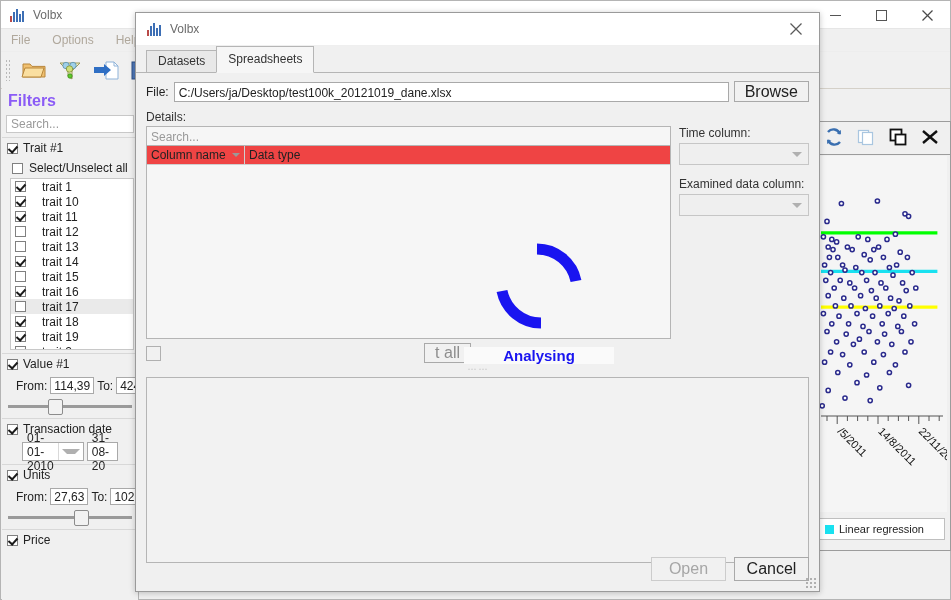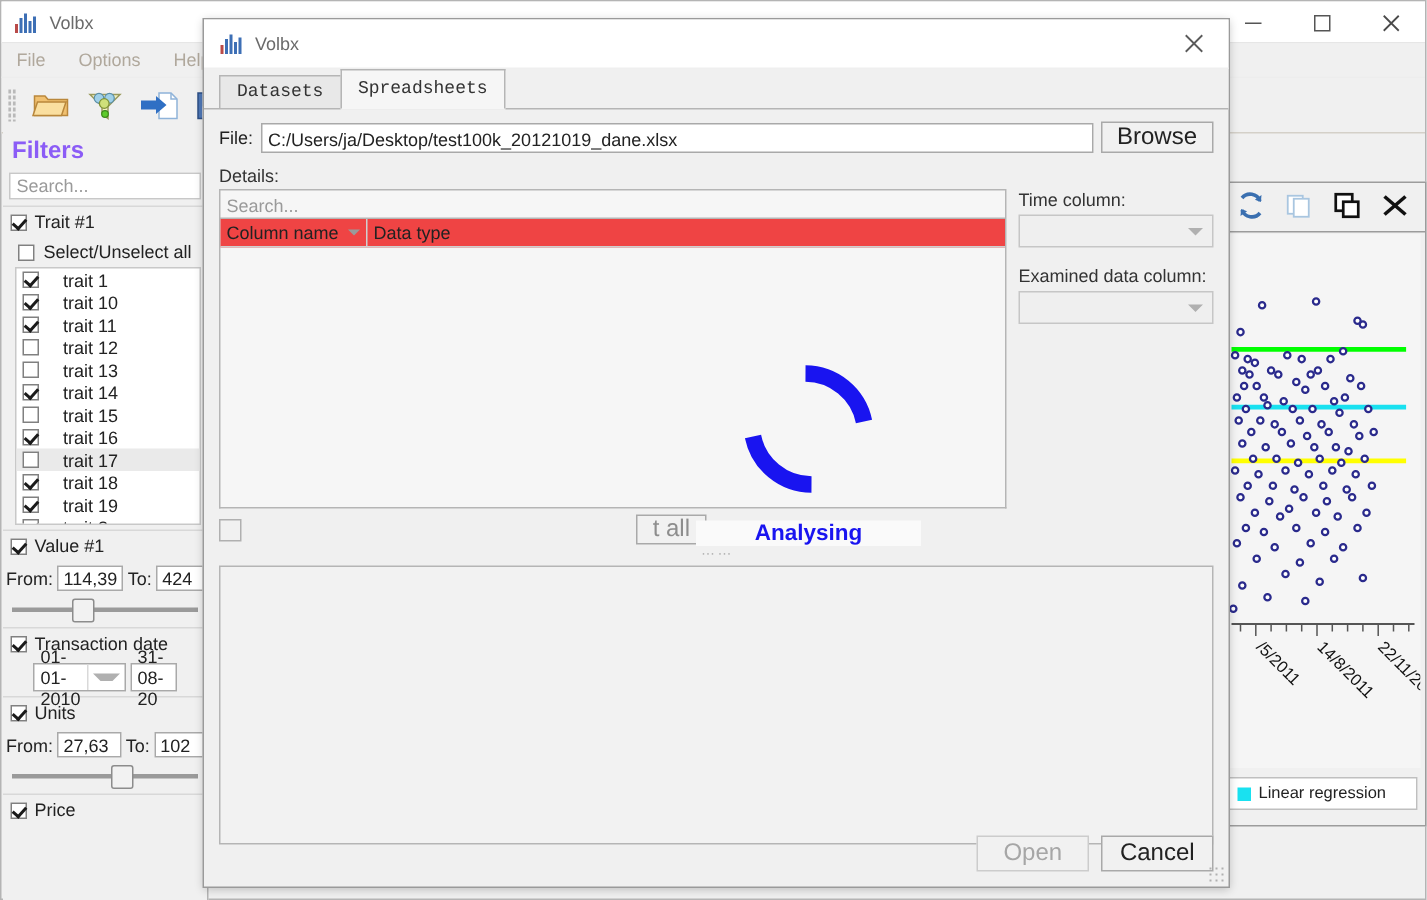--- a/index.html
+++ b/index.html
@@ -34,40 +34,40 @@
   #filters-title{font-size:16px;font-weight:bold;padding:4px 6px 5px 6px;color:#8b5cf6;}
   .fp-search{margin:0 4px 4px 4px;height:18px;border:1px solid #c8c8c8;background:#fff;display:flex;align-items:center;padding-left:4px;color:#9a9a9a;font-size:12px;box-sizing:border-box;}
   .grp{border-top:1px solid #d8d8d8;background:#f0f0f0;}
   .grp-head{display:flex;align-items:center;gap:5px;padding:3px 5px;font-size:12px;}
   .cb{width:11px;height:11px;border:1px solid #808080;background:#fff;position:relative;box-sizing:border-box;flex:0 0 auto;}
   .cb.on::after{content:"";position:absolute;left:2px;top:0px;width:4px;height:7px;border:solid #1a1a1a;border-width:0 2px 2px 0;transform:rotate(42deg);}
   .sub-all{display:flex;align-items:center;gap:6px;padding:3px 5px 3px 10px;font-size:12px;background:#f0f0f0;}
   .trait-list{margin:0 4px 3px 8px;border:1px solid #c8c8c8;background:#fff;height:170px;overflow:hidden;}
   .trait-row{display:flex;align-items:center;gap:16px;height:15px;padding-left:4px;font-size:12px;}
   .trait-row.sel{background:#eaeaea;}
-  .rng{display:flex;align-items:center;gap:3px;padding:3px 2px;font-size:12px;white-space:nowrap;justify-content:space-between;}
+  .rng{display:flex;align-items:center;gap:3px;padding:3px 14px;font-size:12px;white-space:nowrap;justify-content:space-between;}
   .tin{border:1px solid #a9a9a9;background:#fff;height:17px;line-height:17px;padding:0 3px;font-size:12px;box-sizing:border-box;}
   .slider{margin:2px 6px 5px 6px;height:14px;position:relative;}
   .slider .track{position:absolute;left:0;right:0;top:6px;height:3px;background:#9a9a9a;}
   .slider .knob{position:absolute;top:0;width:13px;height:14px;background:#f2f2f2;border:1px solid #8c8c8c;border-radius:2px;}
   .datebox{display:flex;gap:3px;padding:3px 20px;}
   .dsel{border:1px solid #a9a9a9;background:#fff;height:19px;display:flex;align-items:center;font-size:12px;box-sizing:border-box;}
   .dsel span{padding:0 4px;}
   .dsel .arw{width:16px;height:17px;display:flex;align-items:center;justify-content:center;border-left:1px solid #d9d9d9;}
   
   #chart-dock{position:absolute;left:812px;top:120px;width:138px;height:430px;background:#f0f0f0;border:1px solid #9c9c9c;box-sizing:border-box;}
   #chart-toolbar{height:32px;display:flex;align-items:center;justify-content:space-around;border-bottom:1px solid #9c9c9c;background:#f0f0f0;padding:0 4px;}
   #plot-area{position:absolute;left:3px;top:34px;right:3px;bottom:38px;background:#f5f5f5;border-left:2px solid #888;overflow:hidden;}
   #legend-box{position:absolute;left:5px;right:5px;bottom:10px;height:20px;border:1px solid #bfbfbf;background:#fff;display:flex;align-items:center;gap:5px;padding-left:5px;font-size:11px;}
   .leg-sw{width:9px;height:9px;background:#19e1f0;}
   
   #dialog{position:absolute;left:135px;top:12px;width:685px;height:580px;background:#f0f0f0;border:1px solid #9a9a9a;box-sizing:border-box;box-shadow:0 1px 6px rgba(0,0,0,.22);}
   #dlg-titlebar{height:32px;background:#fff;display:flex;align-items:center;padding-left:10px;border-bottom:1px solid #efefef;}
   #dlg-close{position:absolute;right:0;top:0;width:46px;height:32px;display:flex;align-items:center;justify-content:center;}
-  #tabs{display:flex;align-items:flex-end;height:26px;padding-left:10px;border-bottom:1px solid #b5b5b5;background:#f0f0f0;font-family:Liberation Mono, monospace;}
+  #tabs{display:flex;align-items:flex-end;height:26px;padding-left:10px;border-bottom:1px solid #b5b5b5;background:#f0f0f0;}
   .tab{height:21px;line-height:21px;padding:0 11px;font-size:12px;border:1px solid #b5b5b5;border-bottom:0;background:#e8e8e8;margin-right:-1px;color:#333;}
   .tab.active{background:#f6f6f6;height:25px;line-height:25px;border-bottom:1px solid #f6f6f6;margin-bottom:-1px;position:relative;z-index:2;}
   #file-row{display:flex;align-items:center;gap:5px;padding:8px 10px 4px 10px;}
   #file-input{flex:1;height:20px;border:1px solid #a9a9a9;background:#fff;line-height:20px;padding:0 4px;font-size:12px;box-sizing:border-box;}
   .btn{border:1px solid #a9a9a9;background:#f1f1f1;height:21px;min-width:62px;padding:0 10px;font-size:16px;display:inline-flex;align-items:center;justify-content:center;box-sizing:border-box;color:#222;}
   .btn.disabled{color:#a6a6a6;background:#f1f1f1;border-color:#cccccc;}
   #details-label{padding:4px 10px 2px 10px;font-size:12px;color:#333;}
   #details-body{display:flex;gap:8px;padding:0 10px;}
   #tbl-wrap{flex:1;display:flex;flex-direction:column;}
   #tbl-search{height:20px;border:1px solid #b5b5b5;background:#f6f6f6;color:#9a9a9a;line-height:20px;padding:0 4px;font-size:12px;box-sizing:border-box;}

